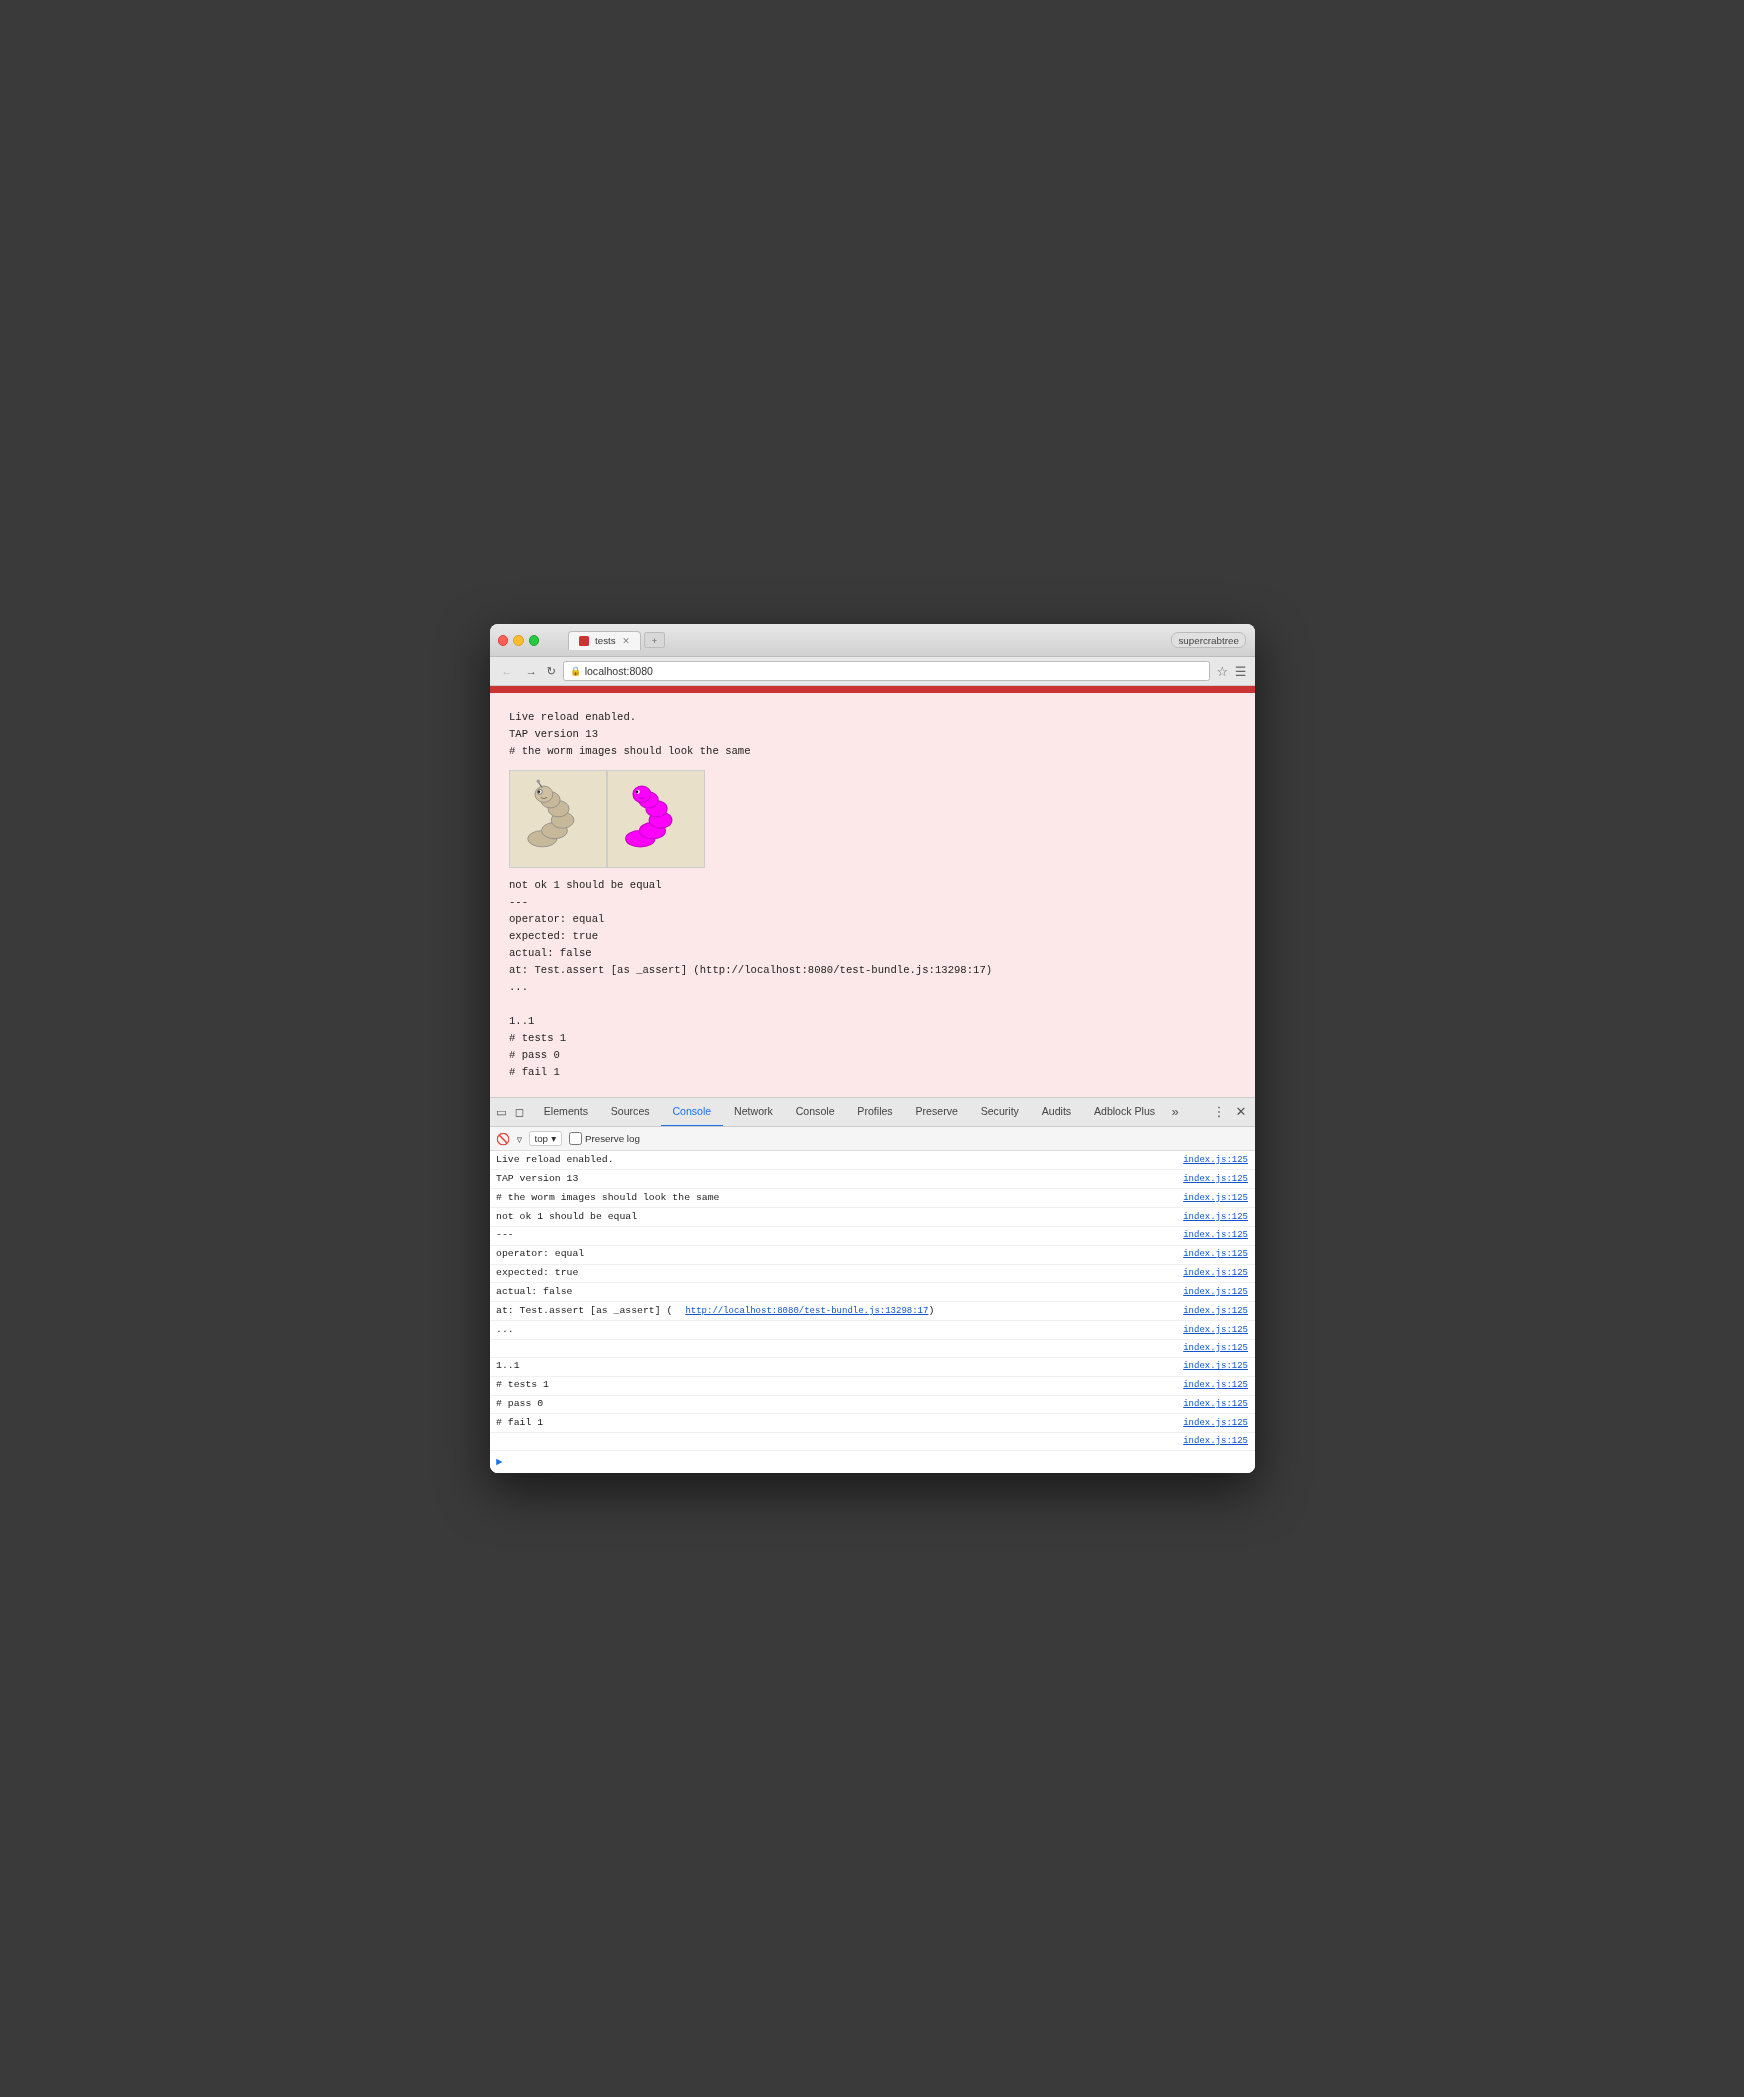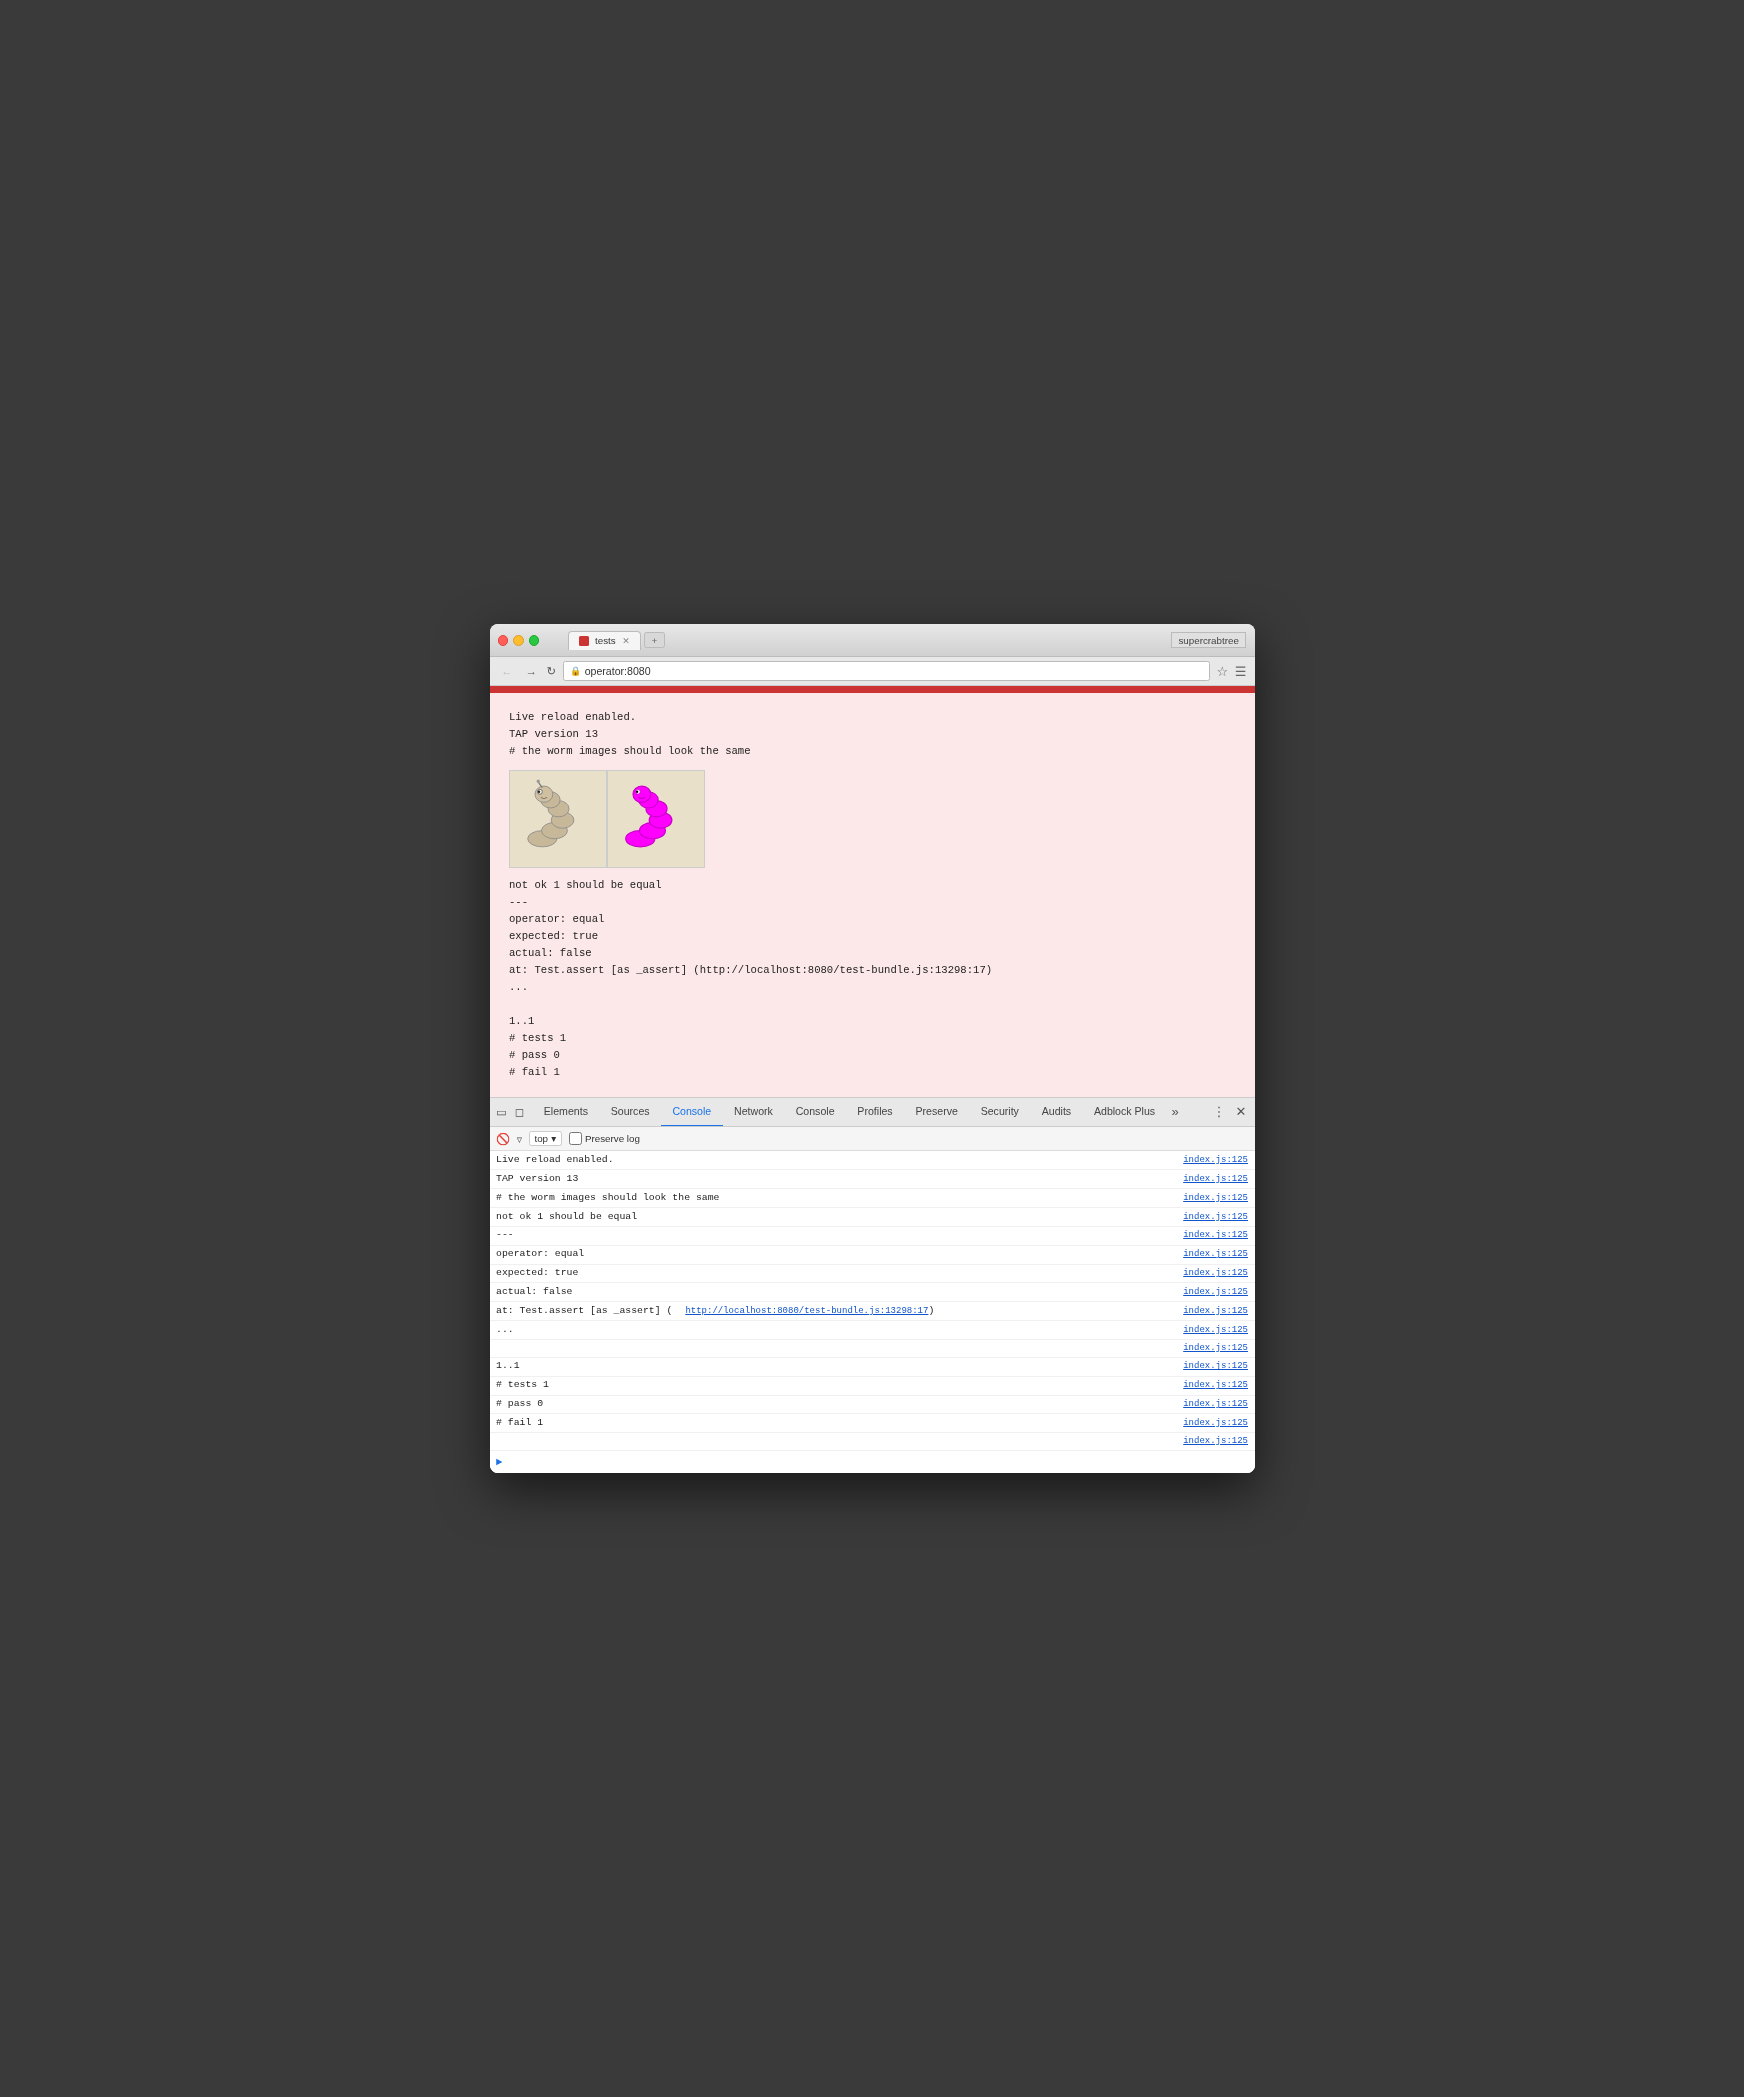--- a/index.html
+++ b/index.html
@@ -90,21 +90,21 @@
       color: #666;
     }
 
     .profile-btn {
       position: absolute;
       right: 8.1px;
       font-size: 9.8px;
       color: #444;
       background: #e0e0e0;
       border: 0.8px solid #bbb;
-      border-radius: 0;
+      border-radius: 7px;
       padding: 1.6px 6.5px;
     }
 
     
     .address-bar {
       background: #e8e8e8;
       height: 29px;
       display: flex;
       align-items: center;
       padding: 0 8.1px;
@@ -377,21 +377,21 @@
     </div>
     <div class="profile-btn">supercrabtree</div>
   </div>
 
   <div class="address-bar">
     <span class="nav-btn disabled">←</span>
     <span class="nav-btn">→</span>
     <span class="reload-btn">↻</span>
     <div class="url-bar">
       <span class="url-lock">🔒</span>
-      <span>operator:8080</span>
+      <span>localhost:8080</span>
     </div>
     <span class="bookmark-btn">☆</span>
     <span class="menu-btn">☰</span>
   </div>
 
   <div class="red-bar"></div>
 
   <div class="page-content">
     <div>Live reload enabled.</div>
     <div>TAP version 13</div>

